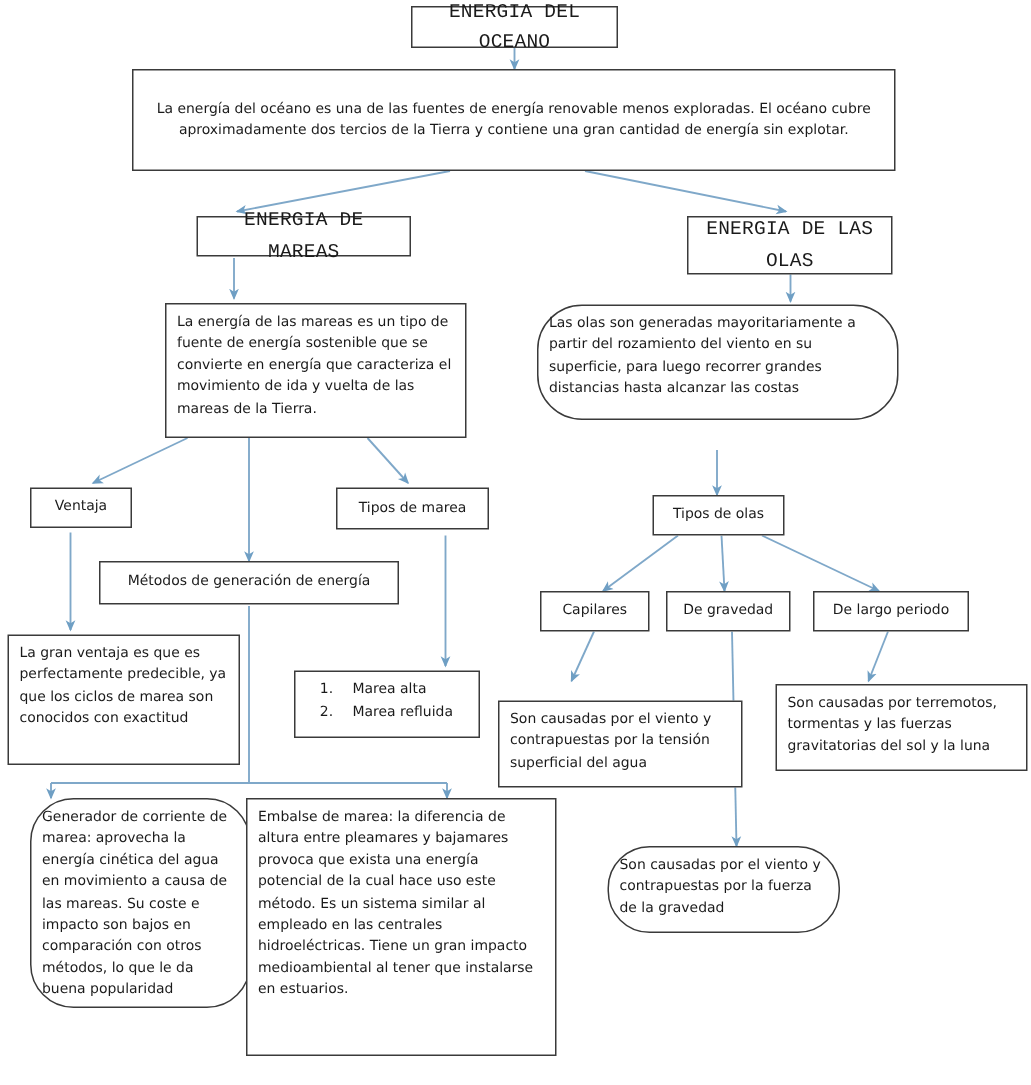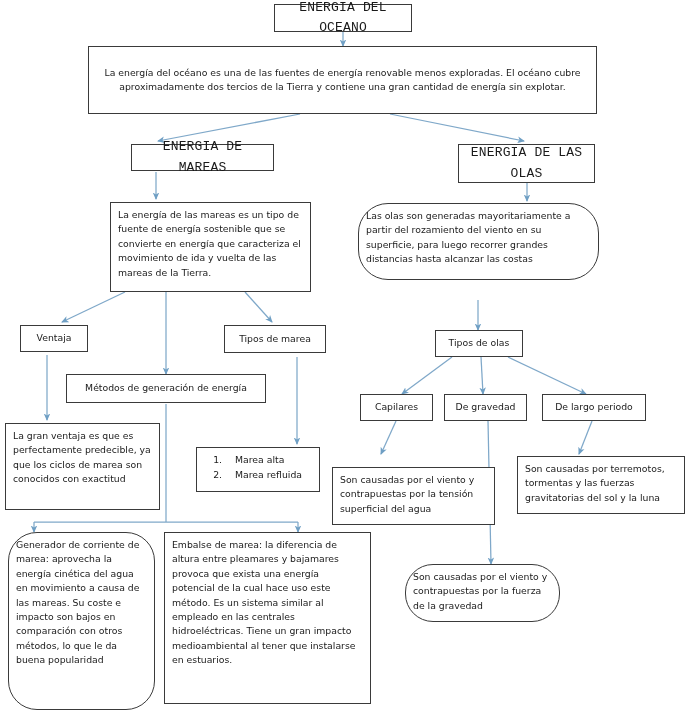--- a/index.html
+++ b/index.html
@@ -159,21 +159,21 @@
     <span>La gran ventaja  es  que es perfectamente predecible, ya que los ciclos de marea son conocidos con exactitud</span>
   </div>
 
   <div class="node" style="left:196px; top:447px; width:124px; height:45px; padding:4px 2px;">
     <ol>
       <li>Marea alta</li>
       <li>Marea refluida</li>
     </ol>
   </div>
 
-  <div class="node" style="left:8px; top:532px; width:147px; height:178px;border-radius:29px;">
+  <div class="node" style="left:20px; top:532px; width:147px; height:140px;border-radius:29px;">
     <span>Generador de corriente de marea: aprovecha la energía cinética del agua en movimiento a causa de las mareas. Su coste e impacto son bajos en comparación con otros métodos, lo que le da buena popularidad</span>
   </div>
 
   <div class="node" style="left:164px; top:532px; width:207px; height:172px;">
     <span>Embalse de marea: la diferencia de altura entre pleamares y bajamares provoca que exista una energía potencial de la cual hace uso este método. Es un sistema similar al empleado en las centrales hidroeléctricas. Tiene un gran impacto medioambiental al tener que instalarse en estuarios.</span>
   </div>
 
   <div class="node center" style="left:435px; top:330px; width:88px; height:27px;">
     <span>Tipos de olas</span>
   </div>

